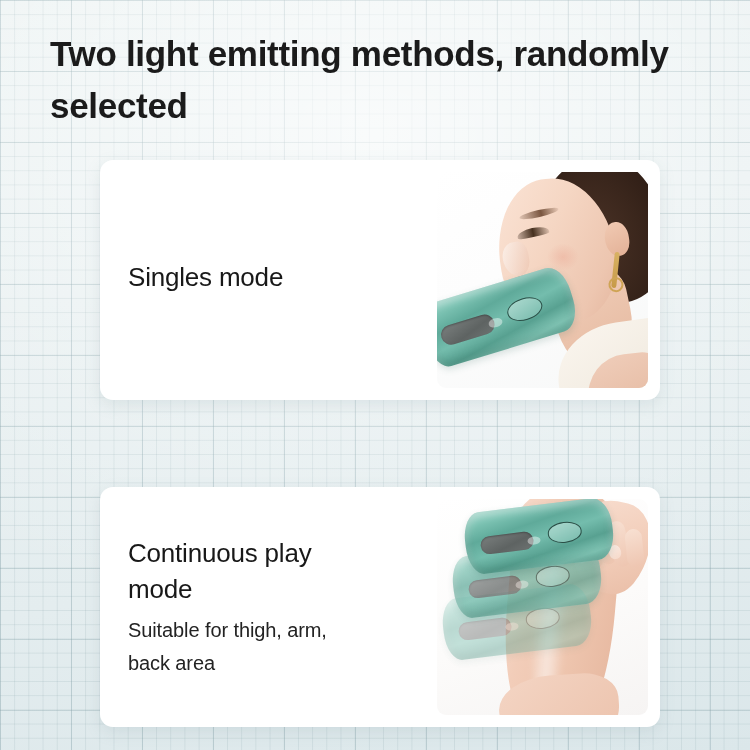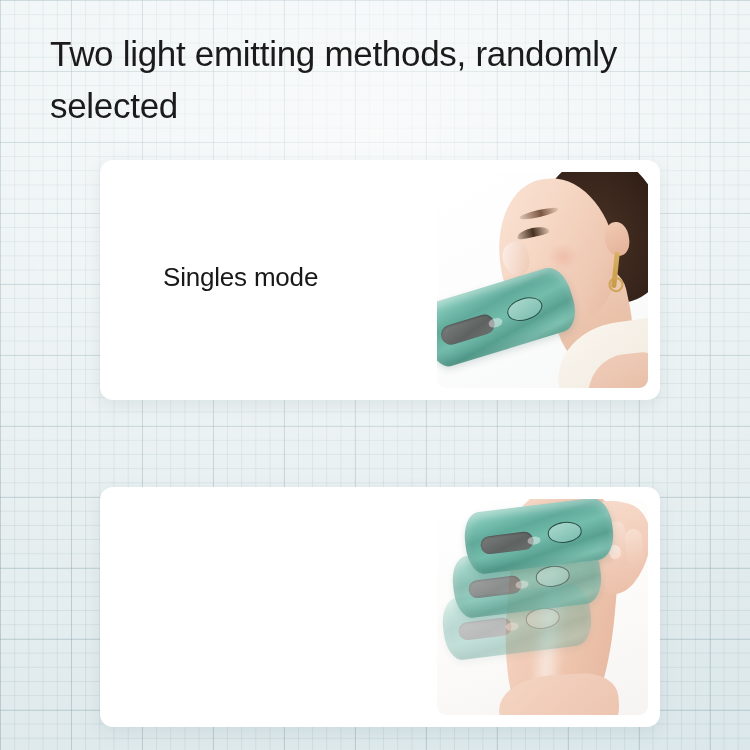--- a/index.html
+++ b/index.html
@@ -51,21 +51,21 @@
   
   .heading {
     position: absolute;
     left: 50px;
     top: 28px;
     width: 680px;
     font-size: 35px;
     line-height: 52px;
     letter-spacing: -0.3px;
     color: #1b1b1b;
-    font-weight: 400;
+    font-weight: 700;
     white-space: pre-line;
   }
 
   
   .card {
     position: absolute;
     left: 100px;
     width: 560px;
     background: #ffffff;
     border-radius: 13px;
@@ -77,21 +77,20 @@
 
   .card-text {
     position: absolute;
     left: 28px;
     top: 0;
     width: 310px;
     height: 100%;
     display: flex;
     flex-direction: column;
     justify-content: center;
-    margin-left: 35px;
   }
   .card-title {
     font-size: 26px;
     line-height: 36px;
     color: #181818;
     font-weight: 400;
     letter-spacing: -0.2px;
     margin-bottom: 7px;
     white-space: pre-line;
   }
@@ -328,20 +327,26 @@
           <div class="win"></div>
           <div class="dot"></div>
           <div class="btn"></div>
         </div>
       </div>
     </div>
   </div>
 
   <div class="card card-2">
 
+    <div class="card-text">
+      <div class="card-title">Continuous play
+mode</div>
+      <div class="card-sub">Suitable for thigh, arm,
+back area</div>
+    </div>
 
     <div class="card-photo">
       <div class="ph2">
         <div class="leg"></div>
         <div class="leg-hl"></div>
         <div class="foot"></div>
         <div class="hand"></div>
         <div class="finger f1"></div>
         <div class="finger f2"></div>
         <div class="finger f3"></div>

